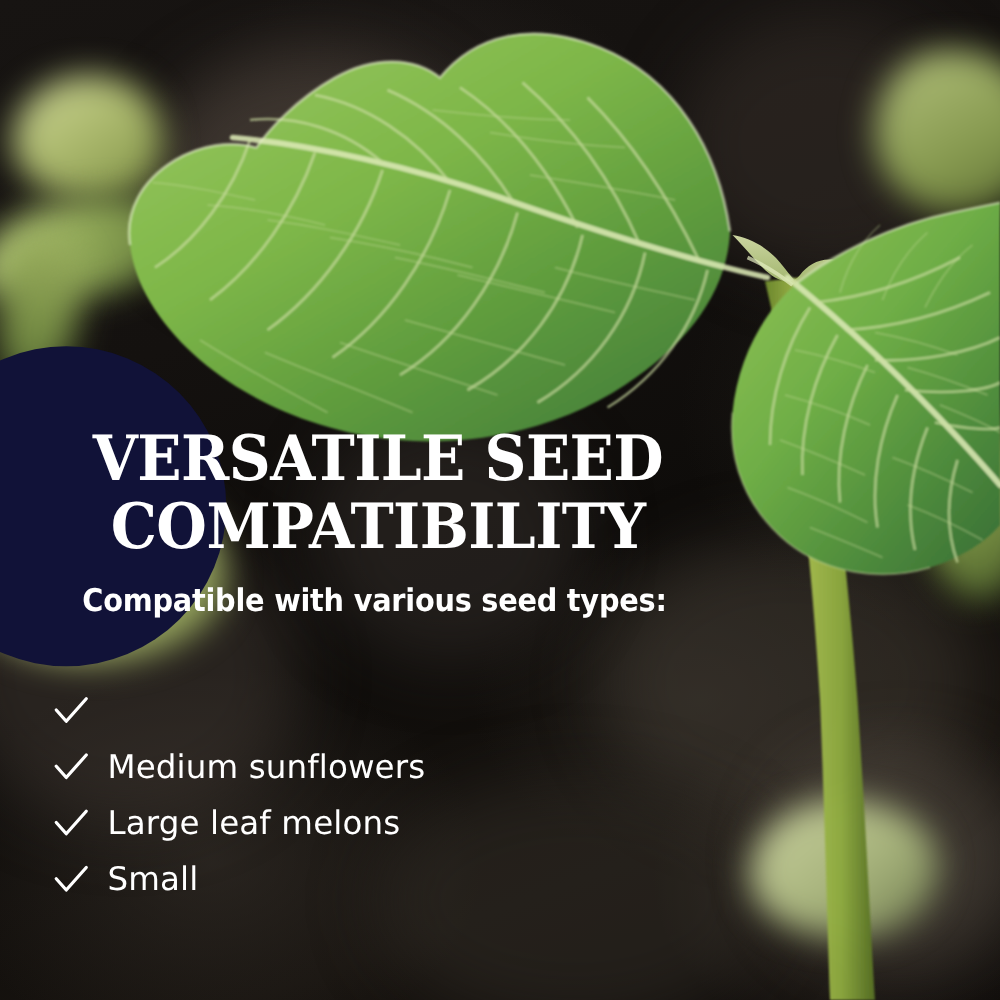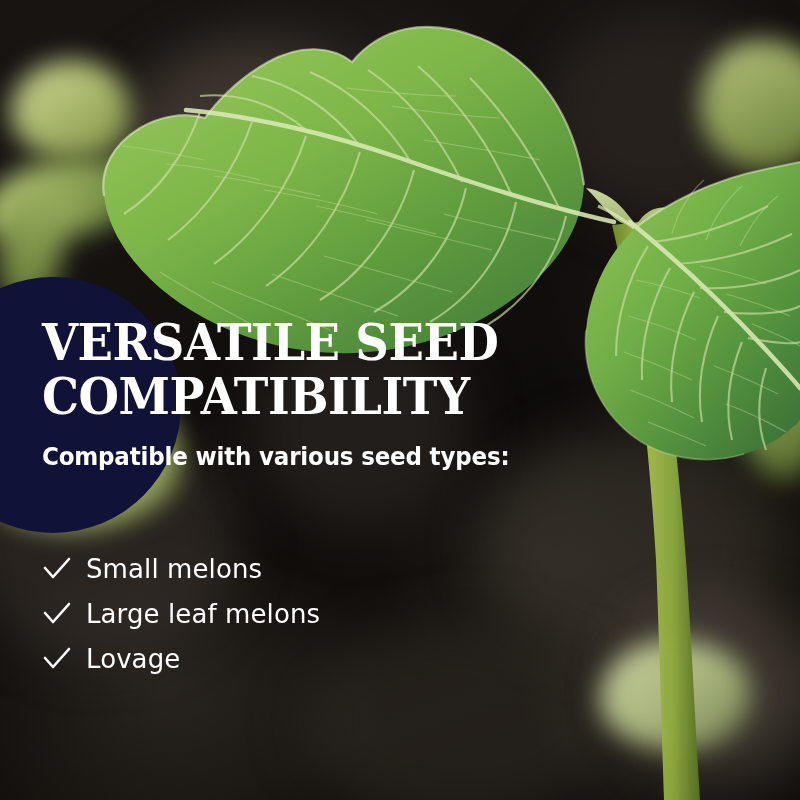--- a/index.html
+++ b/index.html
@@ -109,22 +109,23 @@
     width: 256px;
     height: 256px;
     border-radius: 50%;
     background: #111238;
   }
 
   
   .content {
     position: absolute;
     left: 42px;
-    top: 316px;
+    top: 340px;
     width: 560px;
+    text-align: center;
   }
 
   .headline {
     margin: 0;
     color: #ffffff;
     font-family: "DejaVu Serif", serif;
     font-weight: bold;
     font-size: 50px;
     line-height: 54px;
     letter-spacing: -0.5px;
@@ -350,33 +351,40 @@
     <p class="subhead">Compatible with various seed types:</p>
   </div>
 
   <ul class="feature-list">
     <li class="feature-item">
       <span class="check-icon">
         <svg width="30" height="26" viewBox="0 0 30 26" aria-hidden="true">
           <path d="M3 12 L11 21 L27 3" stroke="#ffffff" stroke-width="2.6" fill="none" stroke-linecap="round" stroke-linejoin="round"></path>
         </svg>
       </span>
-      <span class="feature-label">Small melons</span>
+    </li>
+    <li class="feature-item">
+      <span class="check-icon">
+        <svg width="30" height="26" viewBox="0 0 30 26" aria-hidden="true">
+          <path d="M3 12 L11 21 L27 3" stroke="#ffffff" stroke-width="2.6" fill="none" stroke-linecap="round" stroke-linejoin="round"></path>
+        </svg>
+      </span>
+      <span class="feature-label">Medium sunflowers</span>
     </li>
     <li class="feature-item">
       <span class="check-icon">
         <svg width="30" height="26" viewBox="0 0 30 26" aria-hidden="true">
           <path d="M3 12 L11 21 L27 3" stroke="#ffffff" stroke-width="2.6" fill="none" stroke-linecap="round" stroke-linejoin="round"></path>
         </svg>
       </span>
       <span class="feature-label">Large leaf melons</span>
     </li>
     <li class="feature-item">
       <span class="check-icon">
         <svg width="30" height="26" viewBox="0 0 30 26" aria-hidden="true">
           <path d="M3 12 L11 21 L27 3" stroke="#ffffff" stroke-width="2.6" fill="none" stroke-linecap="round" stroke-linejoin="round"></path>
         </svg>
       </span>
-      <span class="feature-label">Lovage</span>
+      <span class="feature-label">Small</span>
     </li>
   </ul>
 
 </div>
 
 </body></html>

